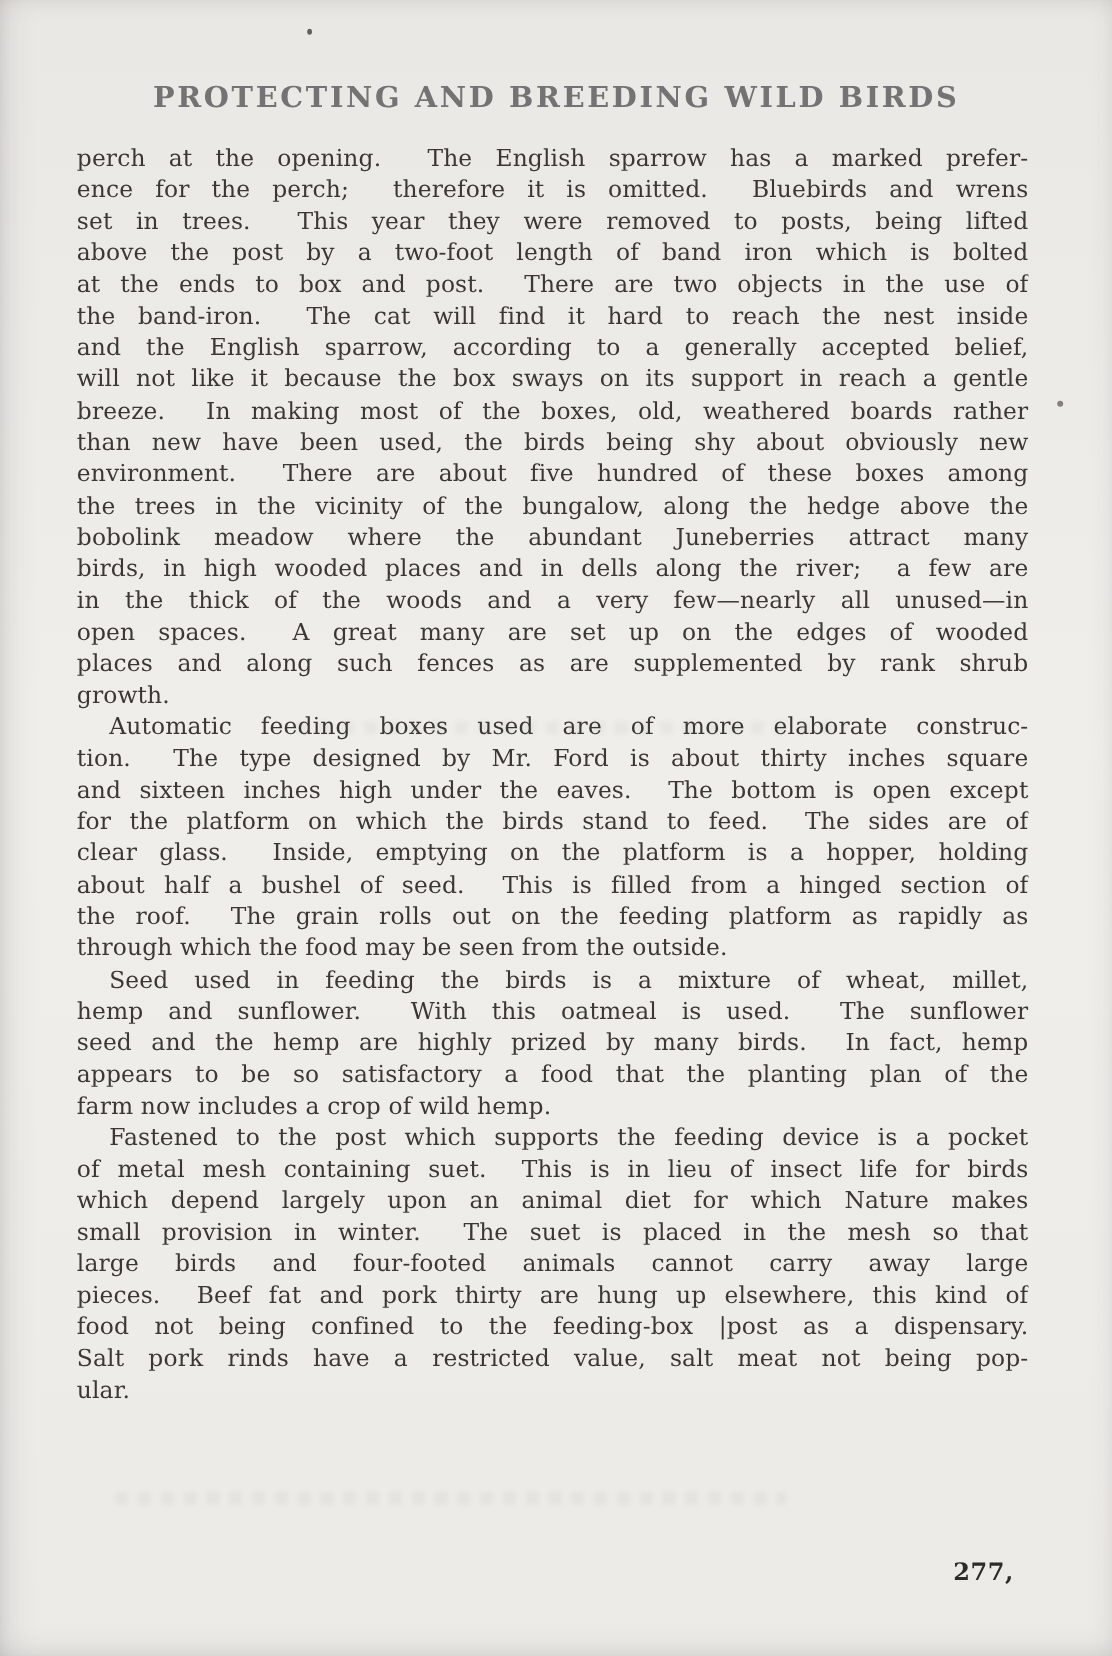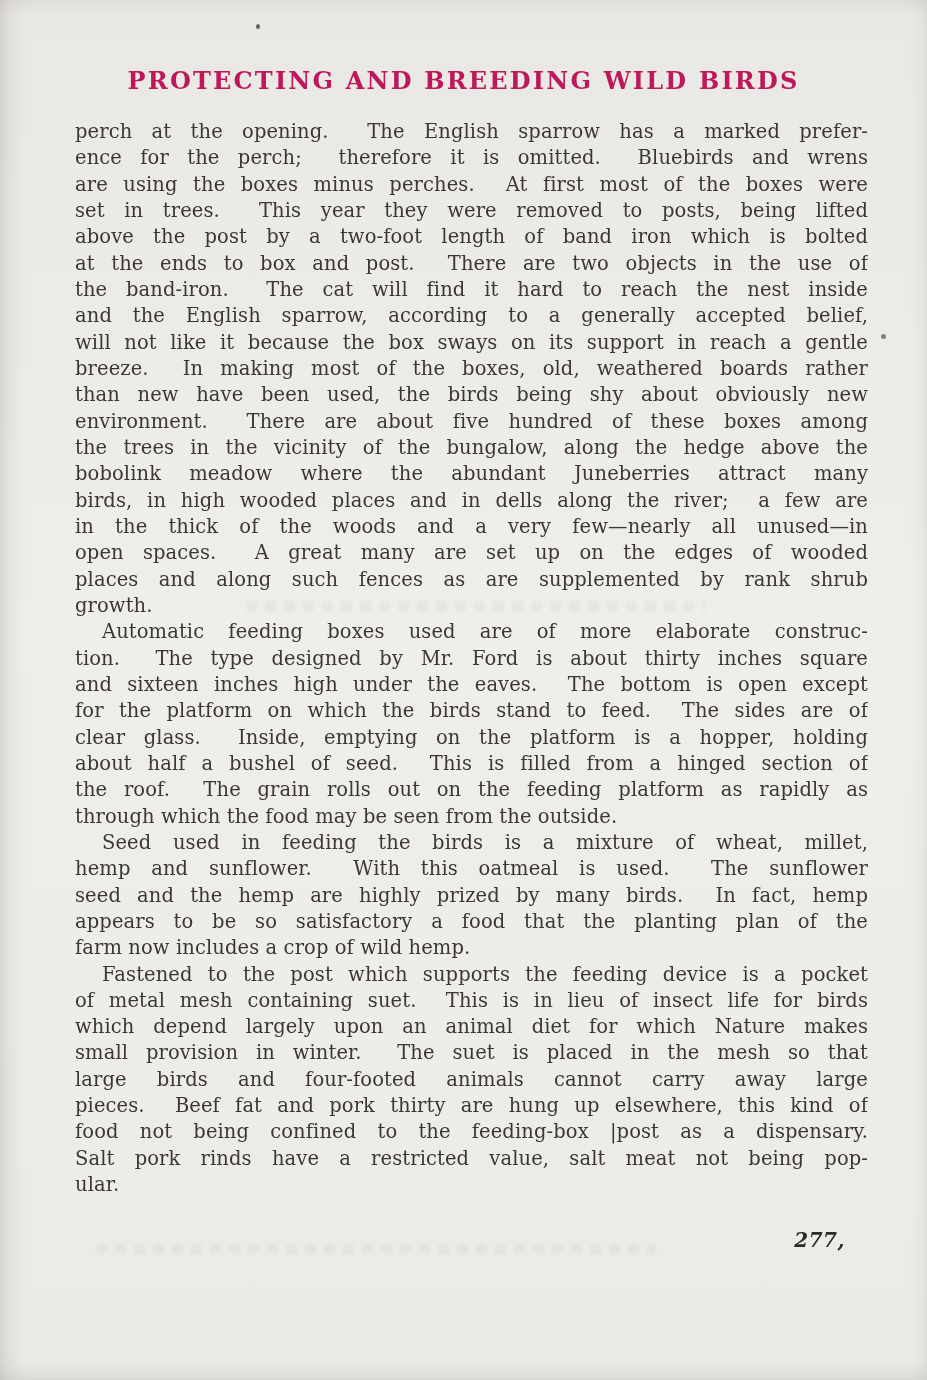--- a/index.html
+++ b/index.html
@@ -25,27 +25,27 @@
   }
   .title {
     position: absolute;
     top: 66px;
     left: 0;
     width: 100%;
     text-align: center;
     font-size: 24px;
     font-weight: 700;
     letter-spacing: 2.2px;
-    color: #be185d;
+    color: #737373;
     line-height: 30px;
   }
   .text-block {
     position: absolute;
     top: 119px;
-    left: 75px;
+    left: 64px;
     width: 793px;
     color: #3b3833;
     font-size: 19.5px;
     letter-spacing: 0.1px;
   }
   .line {
     height: 26.33px;
     line-height: 26.33px;
     overflow: hidden;
     white-space: pre-wrap;
@@ -54,25 +54,24 @@
   }
   .line.last {
     text-align: right;
     text-align-last: left;
   }
   .line.indent {
     text-indent: 27px;
   }
   .page-number {
     position: absolute;
-    top: 1228px;
+    top: 1298px;
     right: 82px;
     font-size: 20px;
     font-weight: 700;
-    font-style: italic;
     color: #2d2b27;
     letter-spacing: 0.5px;
   }
   .speck {
     position: absolute;
     border-radius: 50%;
   }
   .speck-1 {
     left: 256px; top: 24px;
     width: 4px; height: 5px;
@@ -104,21 +103,20 @@
   <div class="speck speck-2"></div>
   <div class="smudge smudge-1"></div>
   <div class="smudge smudge-2"></div>
 
   <div class="title">PROTECTING AND BREEDING WILD BIRDS</div>
 
   <div class="text-block">
       <div>
         <div class="line">perch at the opening.  The English sparrow has a marked prefer-</div>
         <div class="line">ence for the perch;  therefore it is omitted.  Bluebirds and wrens</div>
-        <div class="line">are using the boxes minus perches.  At first most of the boxes were</div>
         <div class="line">set in trees.  This year they were removed to posts, being lifted</div>
         <div class="line">above the post by a two-foot length of band iron which is bolted</div>
         <div class="line">at the ends to box and post.  There are two objects in the use of</div>
         <div class="line">the band-iron.  The cat will find it hard to reach the nest inside</div>
         <div class="line">and the English sparrow, according to a generally accepted belief,</div>
         <div class="line">will not like it because the box sways on its support in reach a gentle</div>
         <div class="line">breeze.  In making most of the boxes, old, weathered boards rather</div>
         <div class="line">than new have been used, the birds being shy about obviously new</div>
         <div class="line">environment.  There are about five hundred of these boxes among</div>
         <div class="line">the trees in the vicinity of the bungalow, along the hedge above the</div>

